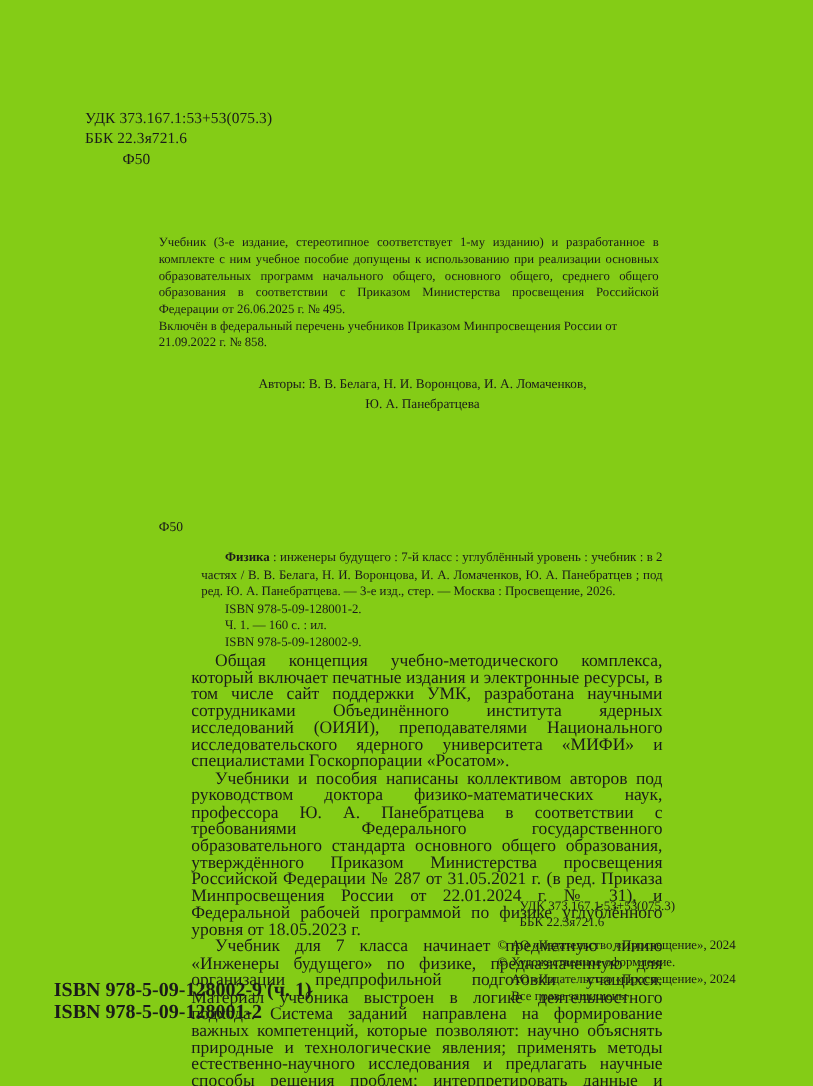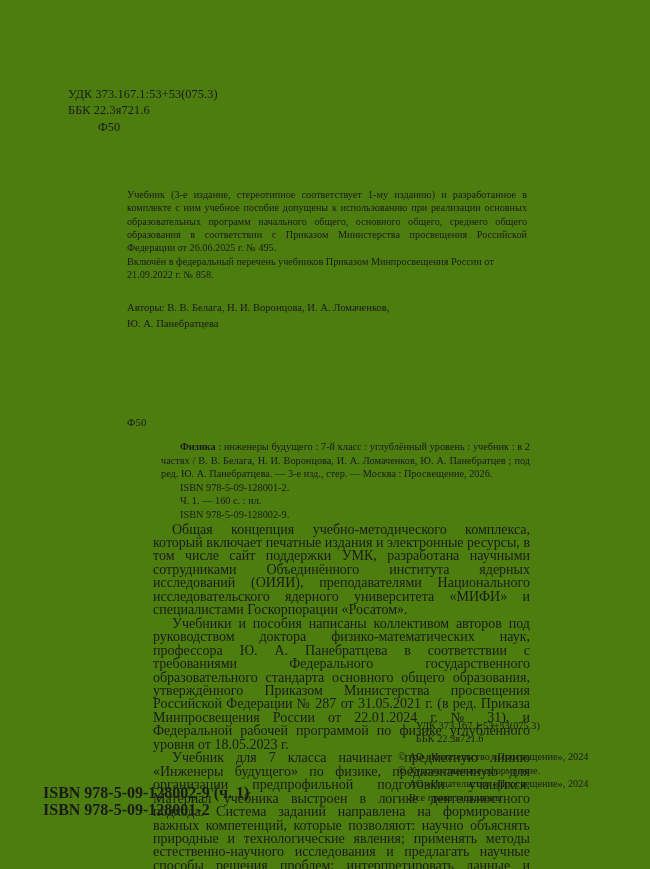--- a/index.html
+++ b/index.html
@@ -8,21 +8,21 @@
     background: #ffffff;
   }
   body {
     font-family: "Liberation Serif", "DejaVu Serif", serif;
     color: #1a1a1a;
   }
   #page {
     position: relative;
     width: 650px;
     height: 869px;
-    background: #4d7c0f;
+    background: #84cc16;
     overflow: hidden;
   }
 
   
   .udk-top {
     position: absolute;
     left: 68px;
     top: 86px;
     font-size: 12.3px;
     line-height: 16.3px;
@@ -43,25 +43,26 @@
     font-size: 10.2px;
     line-height: 13.35px;
     text-align: justify;
     text-justify: inter-word;
   }
   .approval .last-line { text-align: left; }
 
   
   .authors {
     position: absolute;
-    left: 127px;
+    left: 138px;
     top: 300px;
     width: 400px;
     font-size: 10.6px;
     line-height: 15.5px;
+    text-align: center;
   }
 
   
   .biblio {
     position: absolute;
     left: 127px;
     top: 402px;
     width: 403px;
     font-size: 10.3px;
     line-height: 13.6px;

